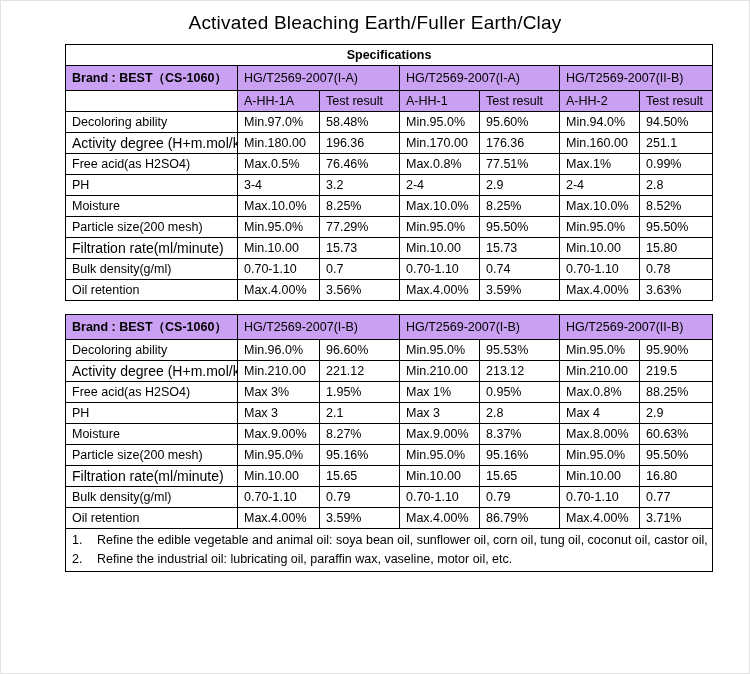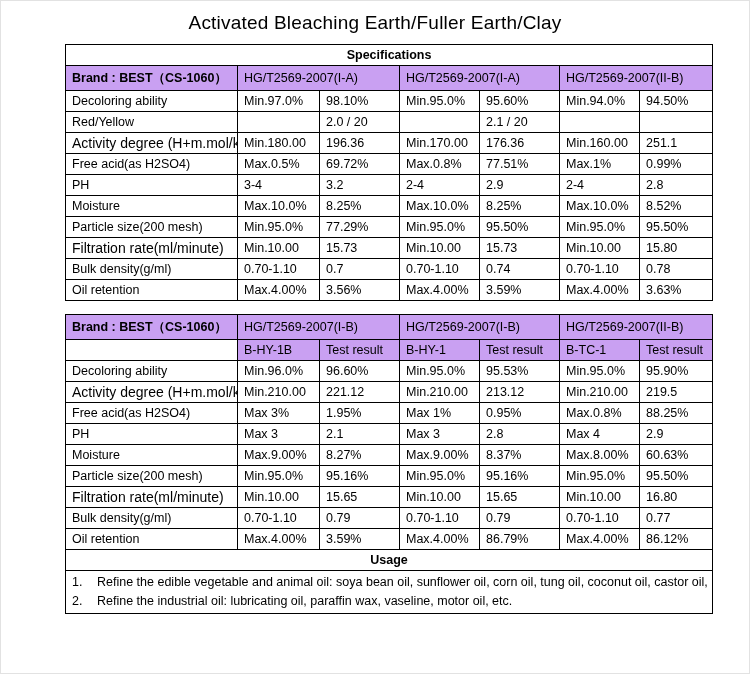--- a/index.html
+++ b/index.html
@@ -78,50 +78,50 @@
         <tr>
           <td class="section-title" colspan="7">Specifications</td>
         </tr>
         <tr class="brand-row">
           <td class="hdr brand">Brand : BEST（CS-1060）</td>
           <td class="hdr" colspan="2">HG/T2569-2007(I-A)</td>
           <td class="hdr" colspan="2">HG/T2569-2007(I-A)</td>
           <td class="hdr" colspan="2">HG/T2569-2007(II-B)</td>
         </tr>
         <tr>
+          <td class="blank"></td>
+          <td class="model">A-HH-1A</td>
+          <td class="model">Test result</td>
+          <td class="model">A-HH-1</td>
+          <td class="model">Test result</td>
+          <td class="model">A-HH-2</td>
+          <td class="model">Test result</td>
+        </tr>
+        <tr>
           <td class="label">Decoloring ability</td>
           <td class="val">Min.97.0%</td>
-          <td class="val">98.10%</td>
+          <td class="val">58.48%</td>
           <td class="val">Min.95.0%</td>
           <td class="val">95.60%</td>
           <td class="val">Min.94.0%</td>
           <td class="val">94.50%</td>
-        </tr>
-        <tr>
-          <td class="label">Red/Yellow</td>
-          <td class="val"></td>
-          <td class="val">2.0 / 20</td>
-          <td class="val"></td>
-          <td class="val">2.1 / 20</td>
-          <td class="val"></td>
-          <td class="val"></td>
         </tr>
         <tr>
           <td class="label small">Activity degree (H+m.mol/kg)</td>
           <td class="val">Min.180.00</td>
           <td class="val">196.36</td>
           <td class="val">Min.170.00</td>
           <td class="val">176.36</td>
           <td class="val">Min.160.00</td>
           <td class="val">251.1</td>
         </tr>
         <tr>
           <td class="label">Free acid(as H2SO4)</td>
           <td class="val">Max.0.5%</td>
-          <td class="val">69.72%</td>
+          <td class="val">76.46%</td>
           <td class="val">Max.0.8%</td>
           <td class="val">77.51%</td>
           <td class="val">Max.1%</td>
           <td class="val">0.99%</td>
         </tr>
         <tr>
           <td class="label">PH</td>
           <td class="val">3-4</td>
           <td class="val">3.2</td>
           <td class="val">2-4</td>
@@ -187,29 +187,20 @@
         <col style="width: 73px;">
       </colgroup>
       <tbody>
         <tr class="brand-row">
           <td class="hdr brand">Brand : BEST（CS-1060）</td>
           <td class="hdr" colspan="2">HG/T2569-2007(I-B)</td>
           <td class="hdr" colspan="2">HG/T2569-2007(I-B)</td>
           <td class="hdr" colspan="2">HG/T2569-2007(II-B)</td>
         </tr>
         <tr>
-          <td class="blank"></td>
-          <td class="model">B-HY-1B</td>
-          <td class="model">Test result</td>
-          <td class="model">B-HY-1</td>
-          <td class="model">Test result</td>
-          <td class="model">B-TC-1</td>
-          <td class="model">Test result</td>
-        </tr>
-        <tr>
           <td class="label">Decoloring ability</td>
           <td class="val">Min.96.0%</td>
           <td class="val">96.60%</td>
           <td class="val">Min.95.0%</td>
           <td class="val">95.53%</td>
           <td class="val">Min.95.0%</td>
           <td class="val">95.90%</td>
         </tr>
         <tr>
           <td class="label small">Activity degree (H+m.mol/kg)</td>
@@ -274,24 +265,21 @@
           <td class="val">0.70-1.10</td>
           <td class="val">0.77</td>
         </tr>
         <tr>
           <td class="label">Oil retention</td>
           <td class="val">Max.4.00%</td>
           <td class="val">3.59%</td>
           <td class="val">Max.4.00%</td>
           <td class="val">86.79%</td>
           <td class="val">Max.4.00%</td>
-          <td class="val">86.12%</td>
-        </tr>
-        <tr>
-          <td class="section-title" colspan="7">Usage</td>
+          <td class="val">3.71%</td>
         </tr>
         <tr>
           <td class="usage-cell" colspan="7">
             <div class="usage-item">
               <span class="num">1.</span>
               <span class="txt">Refine the edible vegetable and animal oil: soya bean oil, sunflower oil, corn oil, tung oil, coconut oil, castor oil, rapeseed oil, cotton seed oil, palm oil, fish oil, and fat of pig, sheep and cattle, etc.</span>
             </div>
             <div class="usage-item">
               <span class="num">2.</span>
               <span class="txt">Refine the industrial oil: lubricating oil, paraffin wax, vaseline, motor oil, etc.</span>

